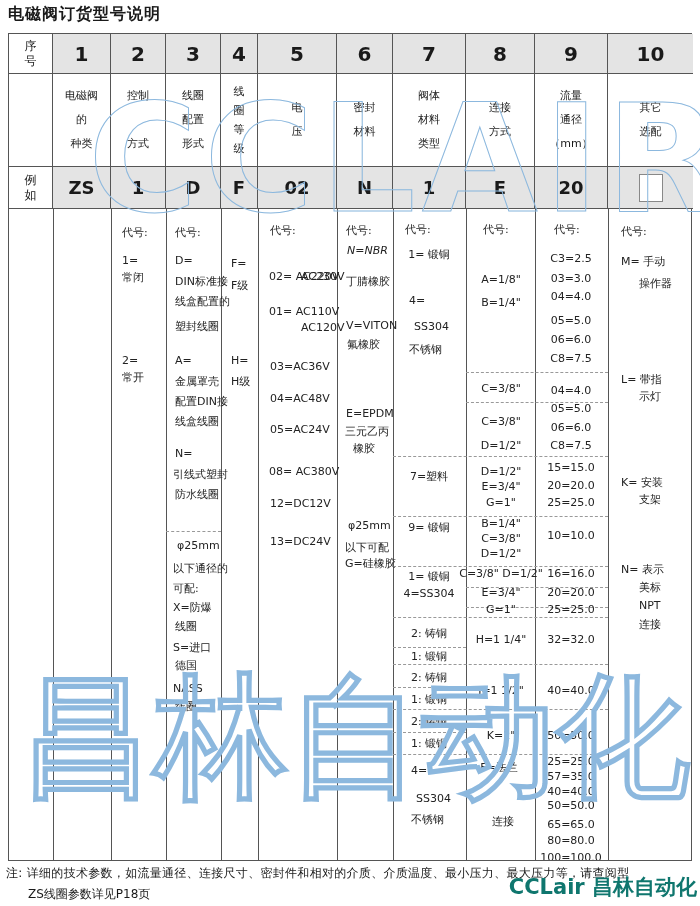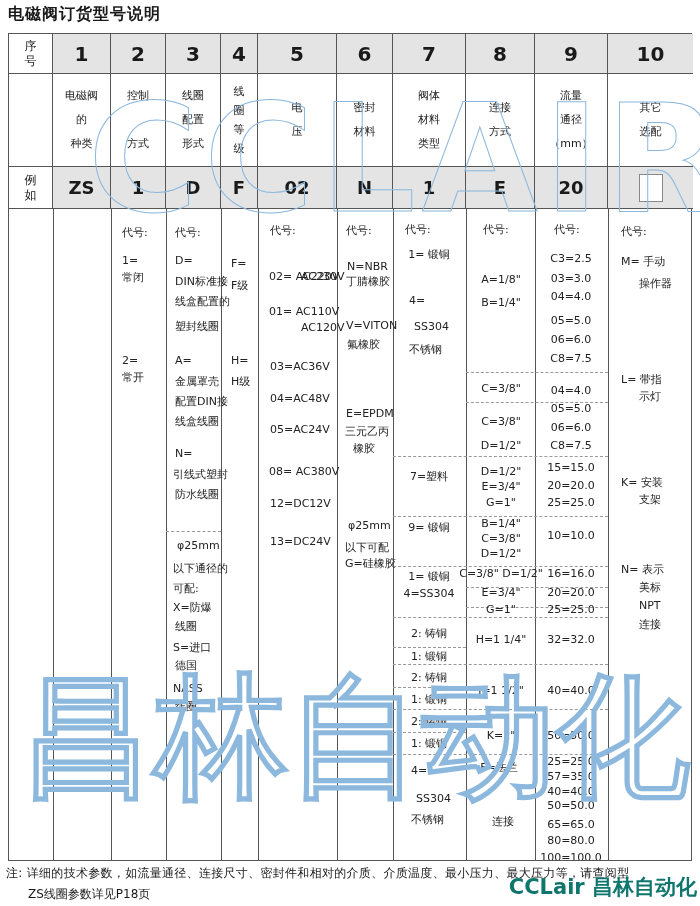--- a/index.html
+++ b/index.html
@@ -170,21 +170,21 @@
         <span class="bi left" style="left: 292px; top: 61px;">AC230V</span>
         <span class="bi left" style="left: 260px; top: 96px;">01= AC110V</span>
         <span class="bi left" style="left: 292px; top: 112px;">AC120V</span>
         <span class="bi left" style="left: 261px; top: 151px; text-align: center;">03=AC36V</span>
         <span class="bi left" style="left: 261px; top: 183px;">04=AC48V</span>
         <span class="bi left" style="left: 261px; top: 214px;">05=AC24V</span>
         <span class="bi left" style="left: 260px; top: 256px;">08= AC380V</span>
         <span class="bi left" style="left: 261px; top: 288px;">12=DC12V</span>
         <span class="bi left" style="left: 261px; top: 326px;">13=DC24V</span>
         <span class="bi left" style="left: 337px; top: 14px;">代号:</span>
-        <span class="bi left" style="left: 338px; top: 51px;">N=NBR</span>
+        <span class="bi left" style="left: 338px; top: 35px; font-style: italic;">N=NBR</span>
         <span class="bi left" style="left: 337px; top: 65px;">丁腈橡胶</span>
         <span class="bi left" style="left: 337px; top: 110px;">V=VITON</span>
         <span class="bi left" style="left: 338px; top: 128px;">氟橡胶</span>
         <span class="bi left" style="left: 337px; top: 198px;">E=EPDM</span>
         <span class="bi left" style="left: 336px; top: 215px;">三元乙丙</span>
         <span class="bi left" style="left: 344px; top: 232px;">橡胶</span>
         <span class="bi left" style="left: 339px; top: 310px;">φ25mm</span>
         <span class="bi left" style="left: 336px; top: 331px;">以下可配</span>
         <span class="bi left" style="left: 336px; top: 347px;">G=硅橡胶</span>
         <span class="bi left" style="left: 396px; top: 13px;">代号:</span>

